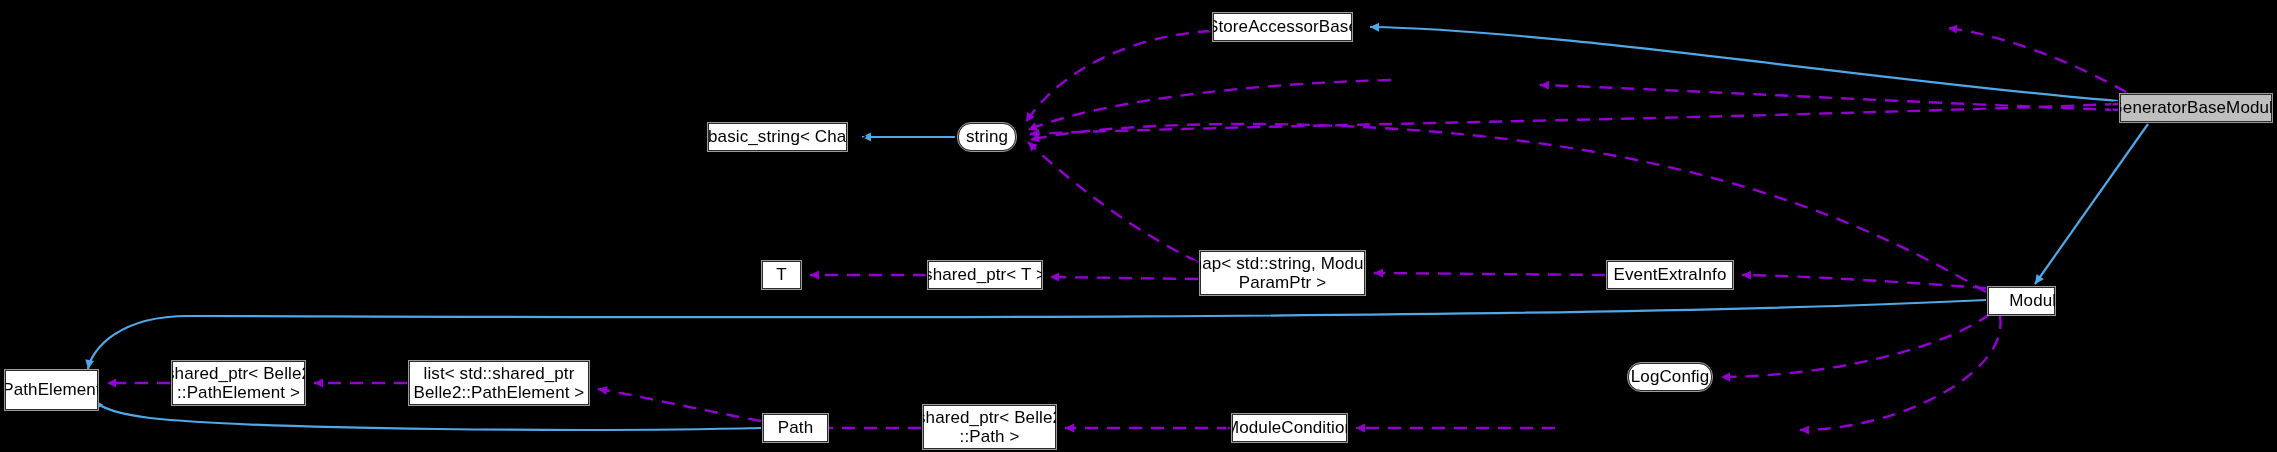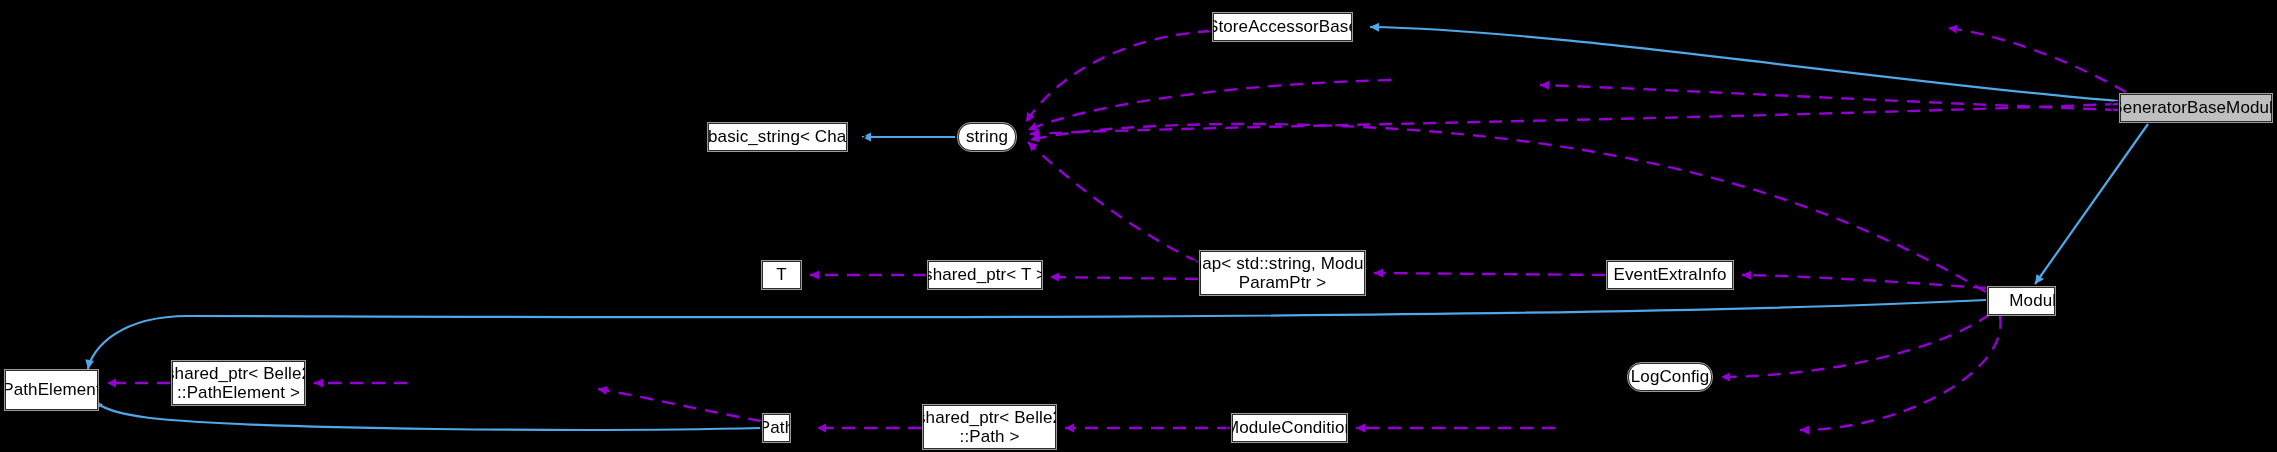--- a/index.html
+++ b/index.html
@@ -80,22 +80,24 @@
 
       <path d="M1990,314 C1940,350 1830,376 1721,377" stroke="#9400d3" marker-end="url(#ah-purple)"></path>
     </g>
   </svg>
 
   <div class="node" style="left:5px;top:370px;width:93px;height:40px;">PathElement</div>
 
   <div class="node" style="left:172px;top:361px;width:133px;height:44px;">shared_ptr&lt; Belle2
 ::PathElement &gt;</div>
 
+  <div class="node" style="left:409px;top:361px;width:180px;height:44px;">list&lt; std::shared_ptr
+&lt; Belle2::PathElement &gt; &gt;</div>
 
-  <div class="node" style="left:763px;top:414px;width:27px;height:28px;">Path</div>
+  <div class="node" style="left:763px;top:414px;width:65px;height:28px;">Path</div>
 
   <div class="node" style="left:923px;top:405px;width:133px;height:44px;">shared_ptr&lt; Belle2
 ::Path &gt;</div>
 
   <div class="node" style="left:1232px;top:414px;width:115px;height:28px;">ModuleCondition</div>
 
 
   <div class="node" style="left:1628px;top:363px;width:84px;height:28px;border-radius:13px;">LogConfig</div>
 
   <div class="node" style="left:762px;top:261px;width:39px;height:28px;">T</div>

